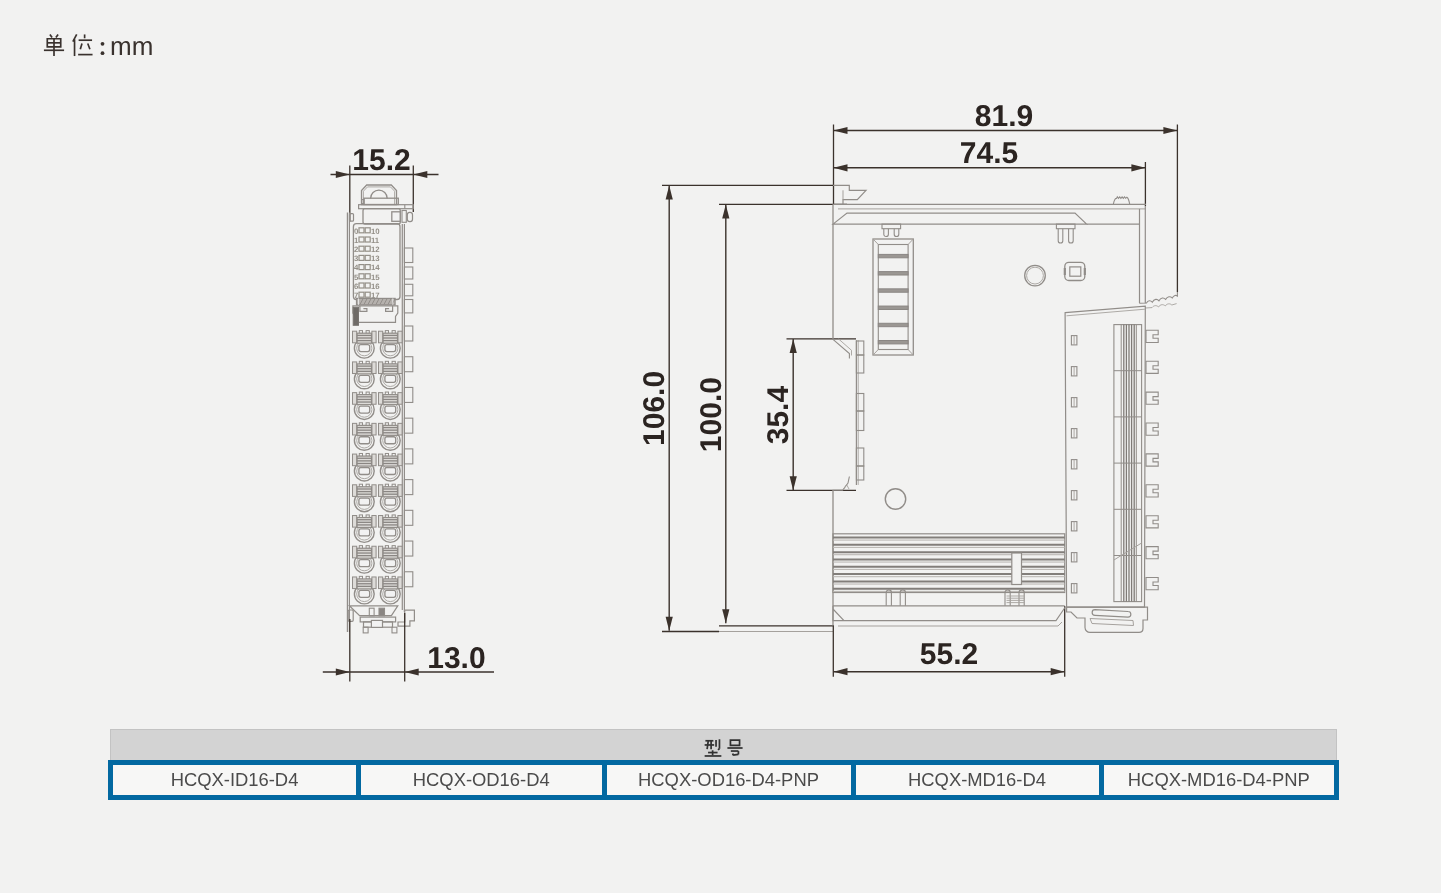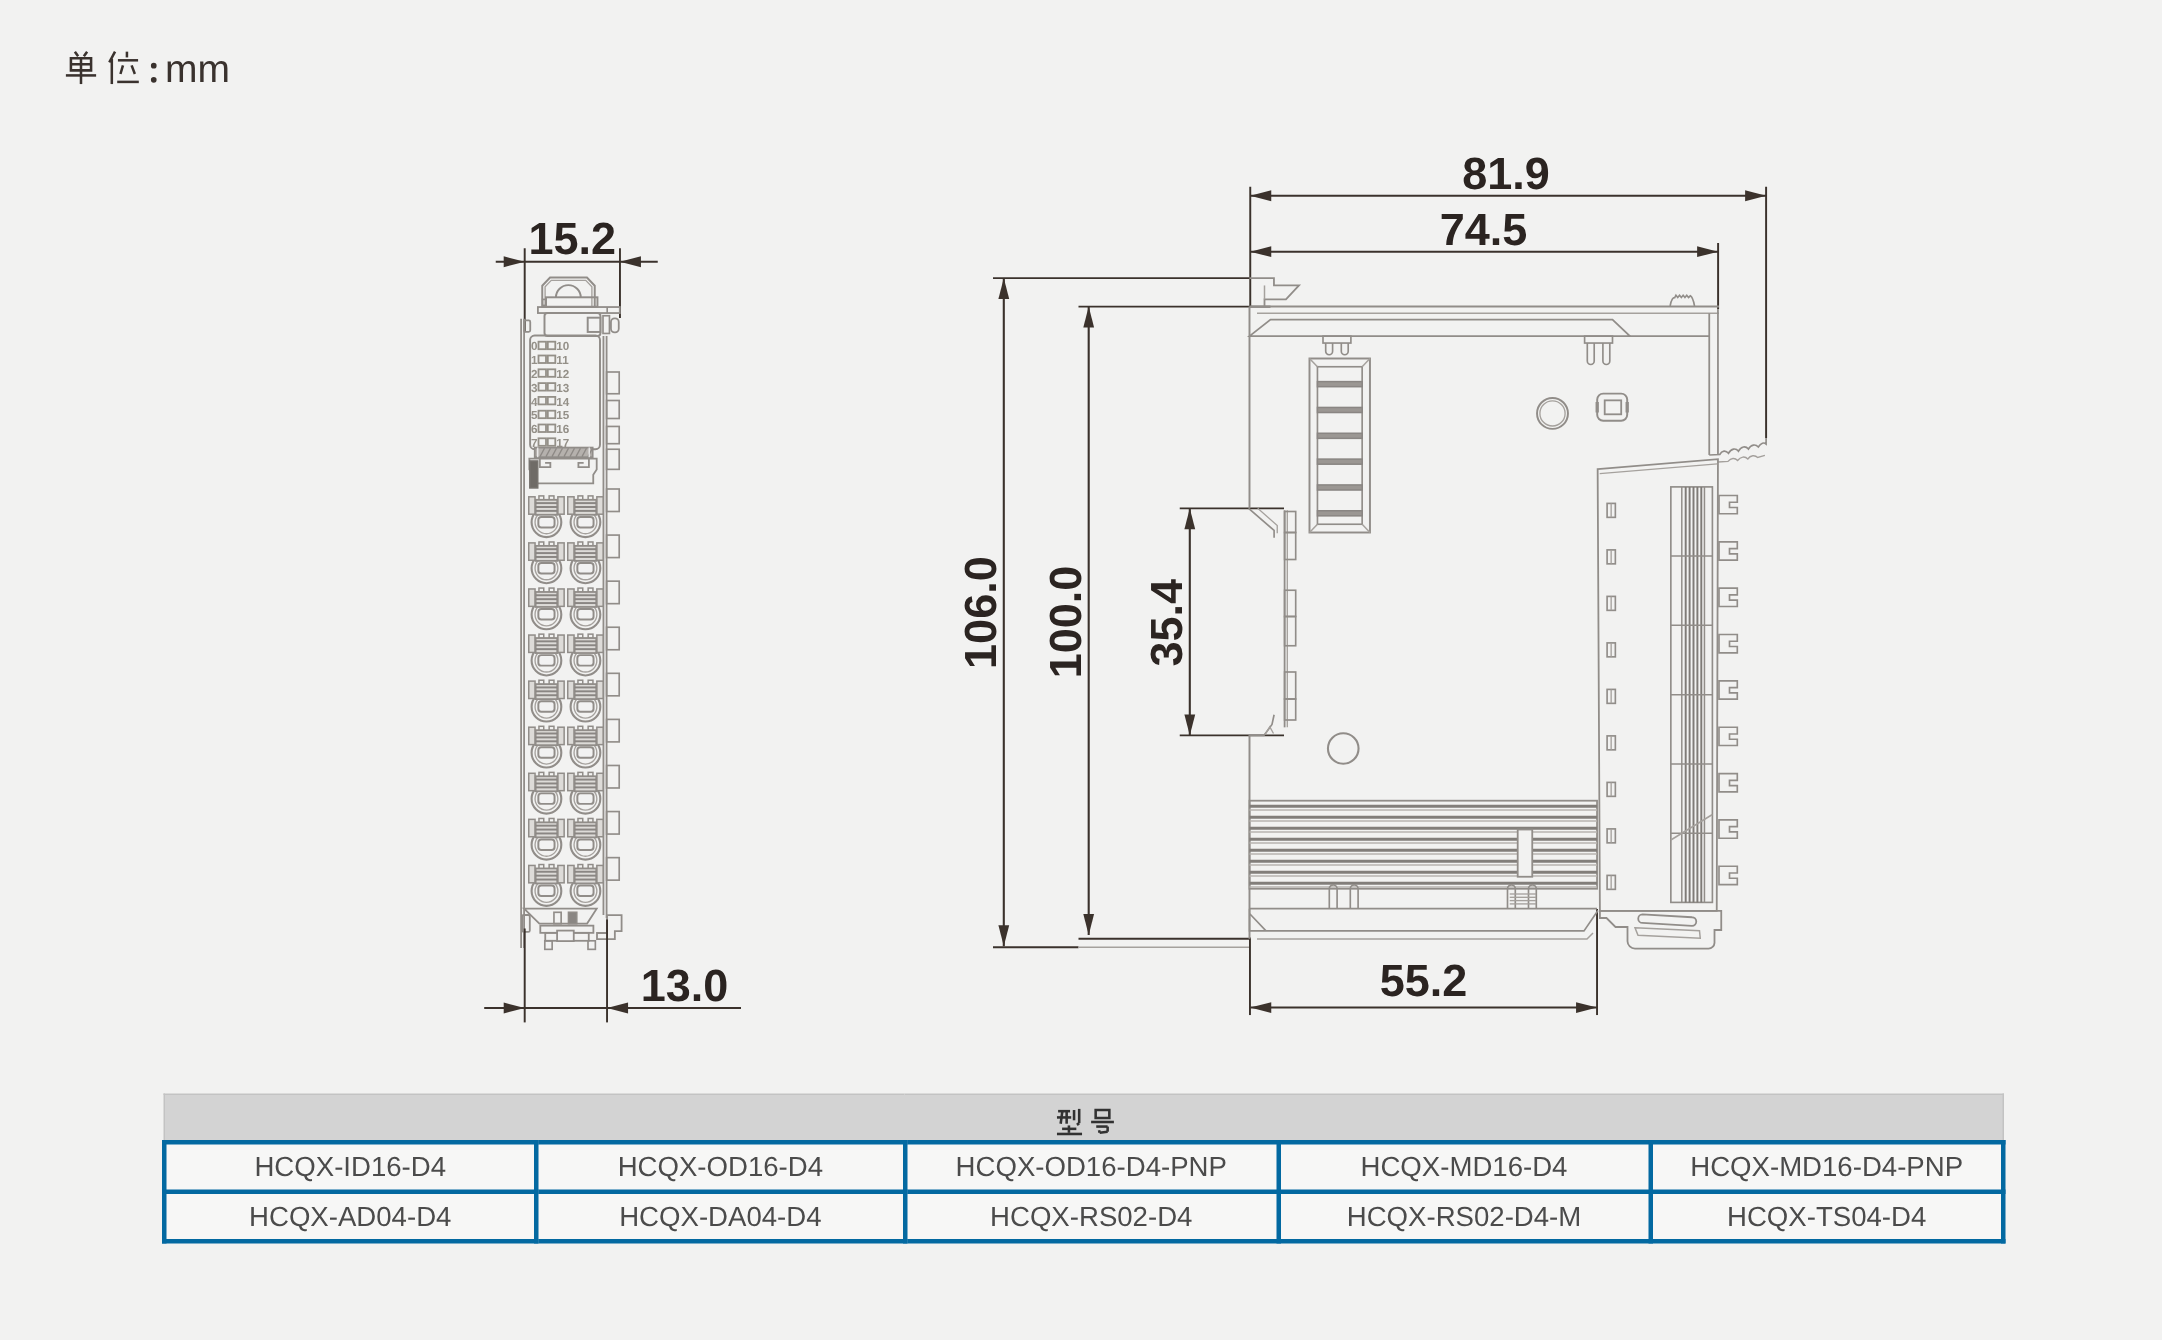--- a/index.html
+++ b/index.html
@@ -1,21 +1,21 @@
 <!DOCTYPE html>
 <html><head>
 <meta charset="utf-8">
 <style>
 html,body { margin:0; padding:0; }
 body { width:1441px; height:893px; background:#f2f2f1; font-family:"Liberation Sans", sans-serif; position:relative; overflow:hidden; transform:translateZ(0); }
 svg.draw { position:absolute; left:0; top:0; z-index:2; }
 svg.draw text { text-rendering:geometricPrecision; }
 table.models { position:absolute; left:108px; top:729px; width:1226px; border-collapse:collapse; table-layout:fixed; font-family:"Liberation Sans", sans-serif; }
 table.models th { background:#d3d3d3; height:30px; padding:0; border:1px solid #c3c3c3; }
-table.models td { background:#f7f7f6; height:30.2px; padding:0; font-size:18.4px; color:#4b4b4b; text-align:center; border:3px solid #0369a1;margin-left:24px; }
+table.models td { background:#f7f7f6; height:30.2px; padding:0; font-size:18.4px; color:#4b4b4b; text-align:center; border:5px solid #0369a1;margin-left:24px; }
 </style>
 </head>
 <body>
 
 <svg class="draw" width="1441" height="893" viewBox="0 0 1441 893">
 
 <g>
       <g transform="translate(42 33) scale(0.2400)" fill="none" stroke="#3a322e" stroke-width="7" stroke-linecap="butt">
         <path d="M33 6 L42 19"></path>
         <path d="M67 6 L58 19"></path>
@@ -650,21 +650,14 @@
       </tr>
 
 <tr>
         <td>HCQX-ID16-D4</td>
         <td>HCQX-OD16-D4</td>
         <td>HCQX-OD16-D4-PNP</td>
         <td>HCQX-MD16-D4</td>
         <td>HCQX-MD16-D4-PNP</td>
       </tr>
 
-<tr>
-        <td>HCQX-AD04-D4</td>
-        <td>HCQX-DA04-D4</td>
-        <td>HCQX-RS02-D4</td>
-        <td>HCQX-RS02-D4-M</td>
-        <td>HCQX-TS04-D4</td>
-      </tr>
 </tbody>
   </table>
 
 </body></html>

